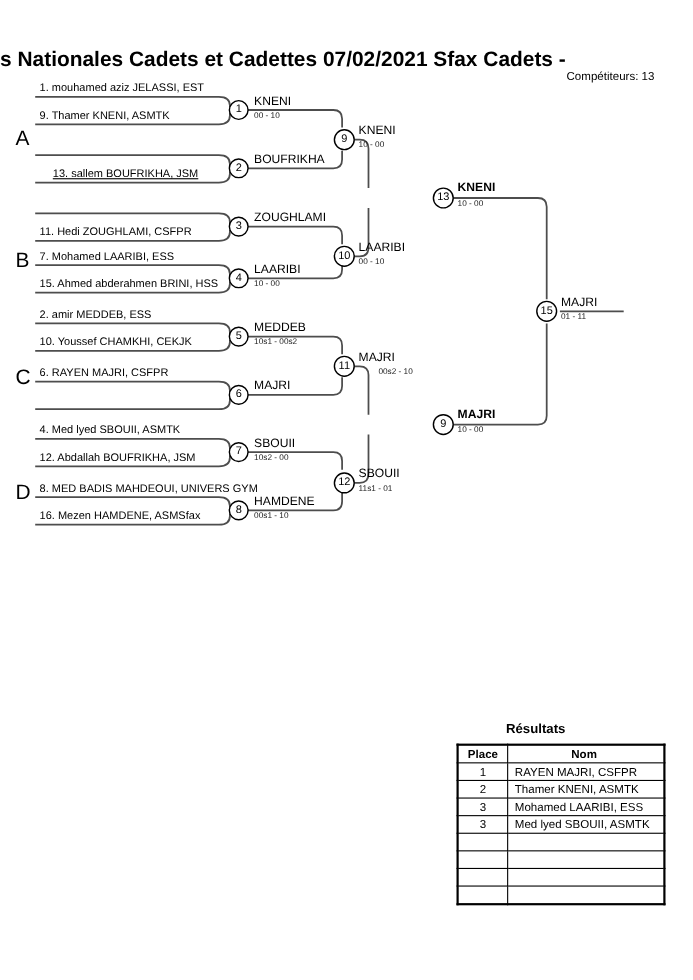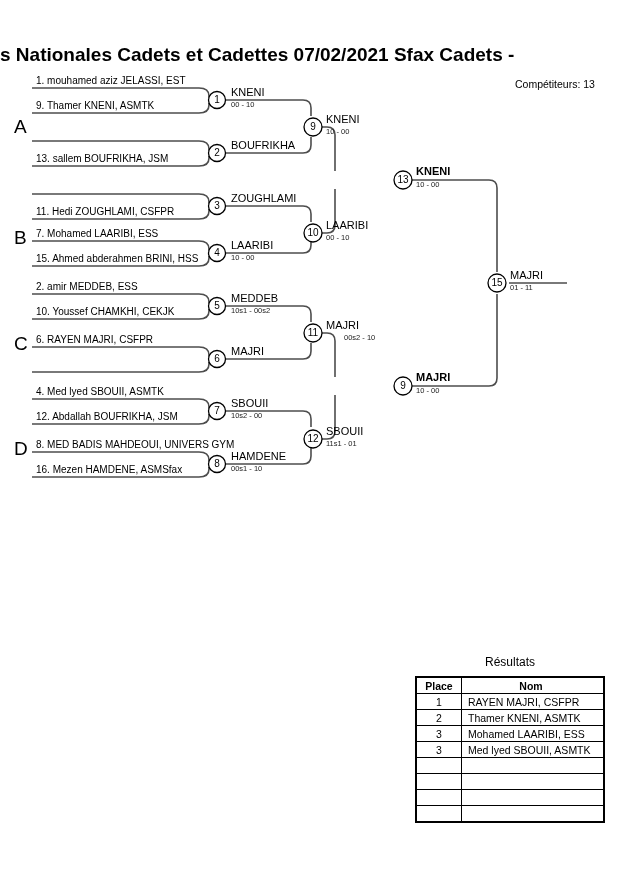--- a/index.html
+++ b/index.html
@@ -33,21 +33,20 @@
     letter-spacing: 0px;
     white-space: nowrap;
     text-align: left;
   }
   .competitors {
     position: absolute;
     left: 515px;
     top: 64px;
     font-size: 10.5px;
     white-space: nowrap;
-    margin-top: 14px;
   }
 
   
   #bracket-svg {
     position: absolute;
     left: 0; top: 0;
     width: 630px;
     height: 630px;
   }
 
@@ -82,26 +81,26 @@
     position: absolute;
     font-size: 10px;
     line-height: 10px;
     white-space: nowrap;
     text-align: center;
   }
 
   
   .results-title {
     position: absolute;
-    left: 415px;
+    left: 392px;
     top: 655px;
     width: 190px;
     text-align: center;
     font-size: 12px;
-    font-weight: normal;
+    font-weight: bold;
   }
   .results-table {
     position: absolute;
     left: 415px;
     top: 676px;
     width: 190px;
     border-collapse: collapse;
     border: 2px solid #000;
     font-size: 10.5px;
     background: #fff;
@@ -209,21 +208,21 @@
       <circle cx="313" cy="439" r="9"></circle>
       <circle cx="403" cy="180" r="9"></circle>
       <circle cx="403" cy="386" r="9"></circle>
       <circle cx="497" cy="283" r="9"></circle>
     </g>
   </svg>
 
   <div class="seed-name" style="left:36px; top:75px;">1. mouhamed aziz JELASSI, EST</div>
   <div class="seed-name" style="left:36px; top:100px;">9. Thamer KNENI, ASMTK</div>
   <div class="seed-name" style="left:36px; top:128px;"></div>
-  <div class="seed-name" style="left:36px; top:153px;">13. sallem BOUFRIKHA, JSM</div>
+  <div class="seed-name" style="left:48px; top:153px;text-decoration:underline;">13. sallem BOUFRIKHA, JSM</div>
   <div class="seed-name" style="left:36px; top:181px;"></div>
   <div class="seed-name" style="left:36px; top:206px;">11. Hedi ZOUGHLAMI, CSFPR</div>
   <div class="seed-name" style="left:36px; top:228px;">7. Mohamed LAARIBI, ESS</div>
   <div class="seed-name" style="left:36px; top:253px;">15. Ahmed abderahmen BRINI, HSS</div>
   <div class="seed-name" style="left:36px; top:281px;">2. amir MEDDEB, ESS</div>
   <div class="seed-name" style="left:36px; top:306px;">10. Youssef CHAMKHI, CEKJK</div>
   <div class="seed-name" style="left:36px; top:334px;">6. RAYEN MAJRI, CSFPR</div>
   <div class="seed-name" style="left:36px; top:359px;"></div>
   <div class="seed-name" style="left:36px; top:386px;">4. Med lyed SBOUII, ASMTK</div>
   <div class="seed-name" style="left:36px; top:411px;">12. Abdallah BOUFRIKHA, JSM</div>

